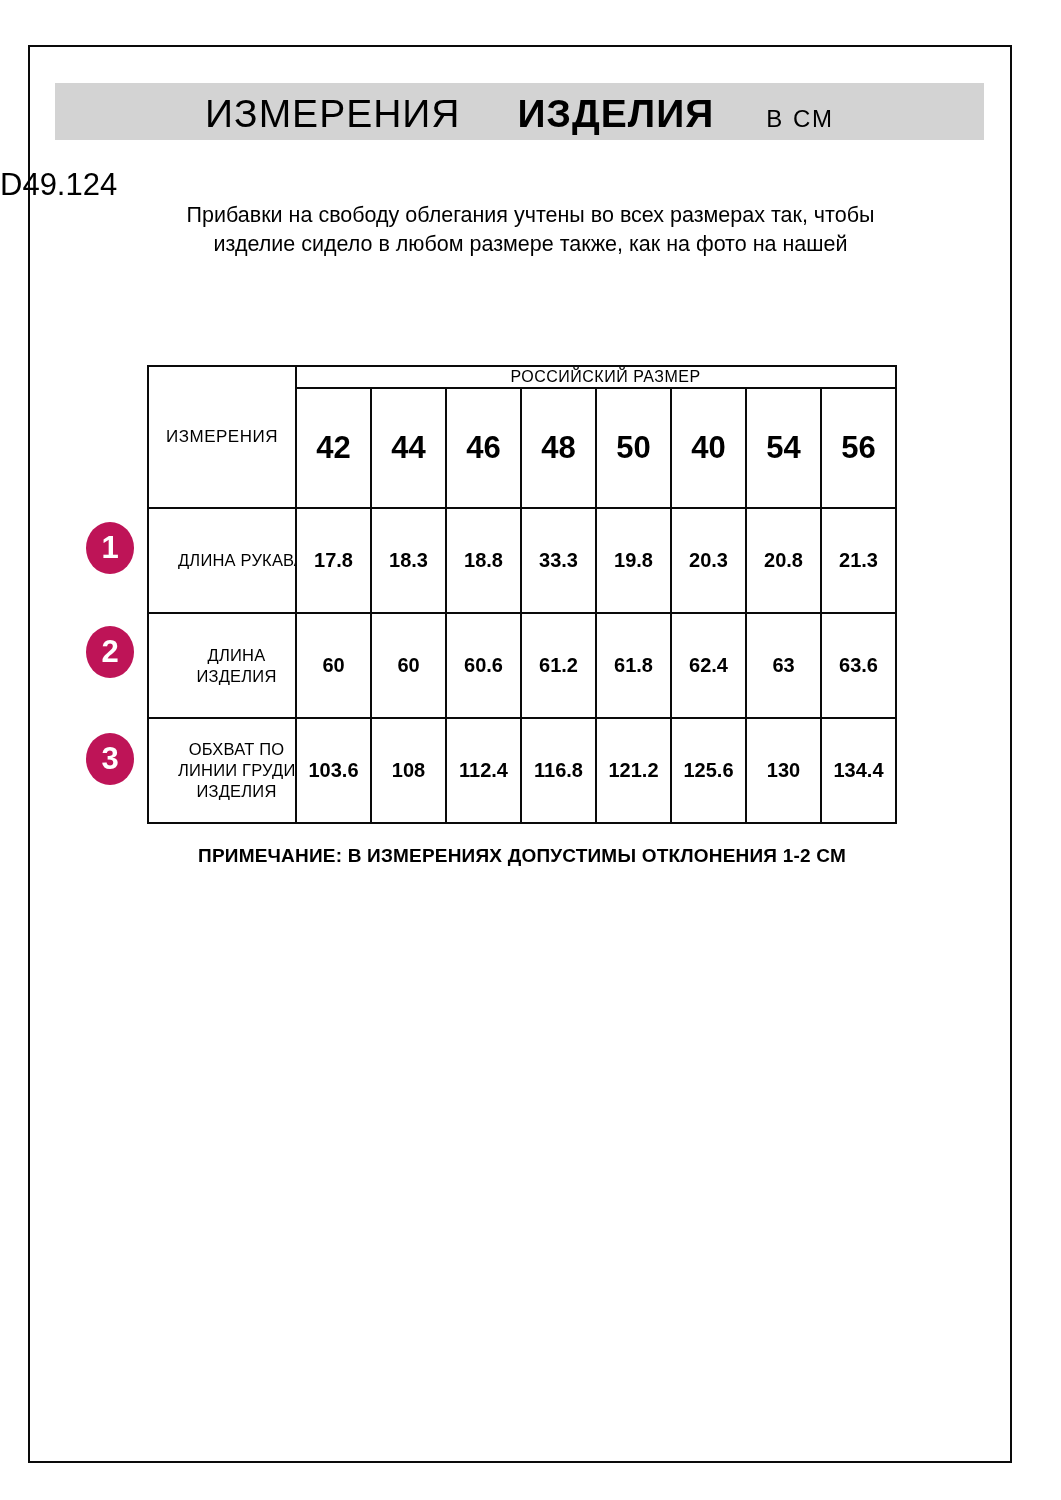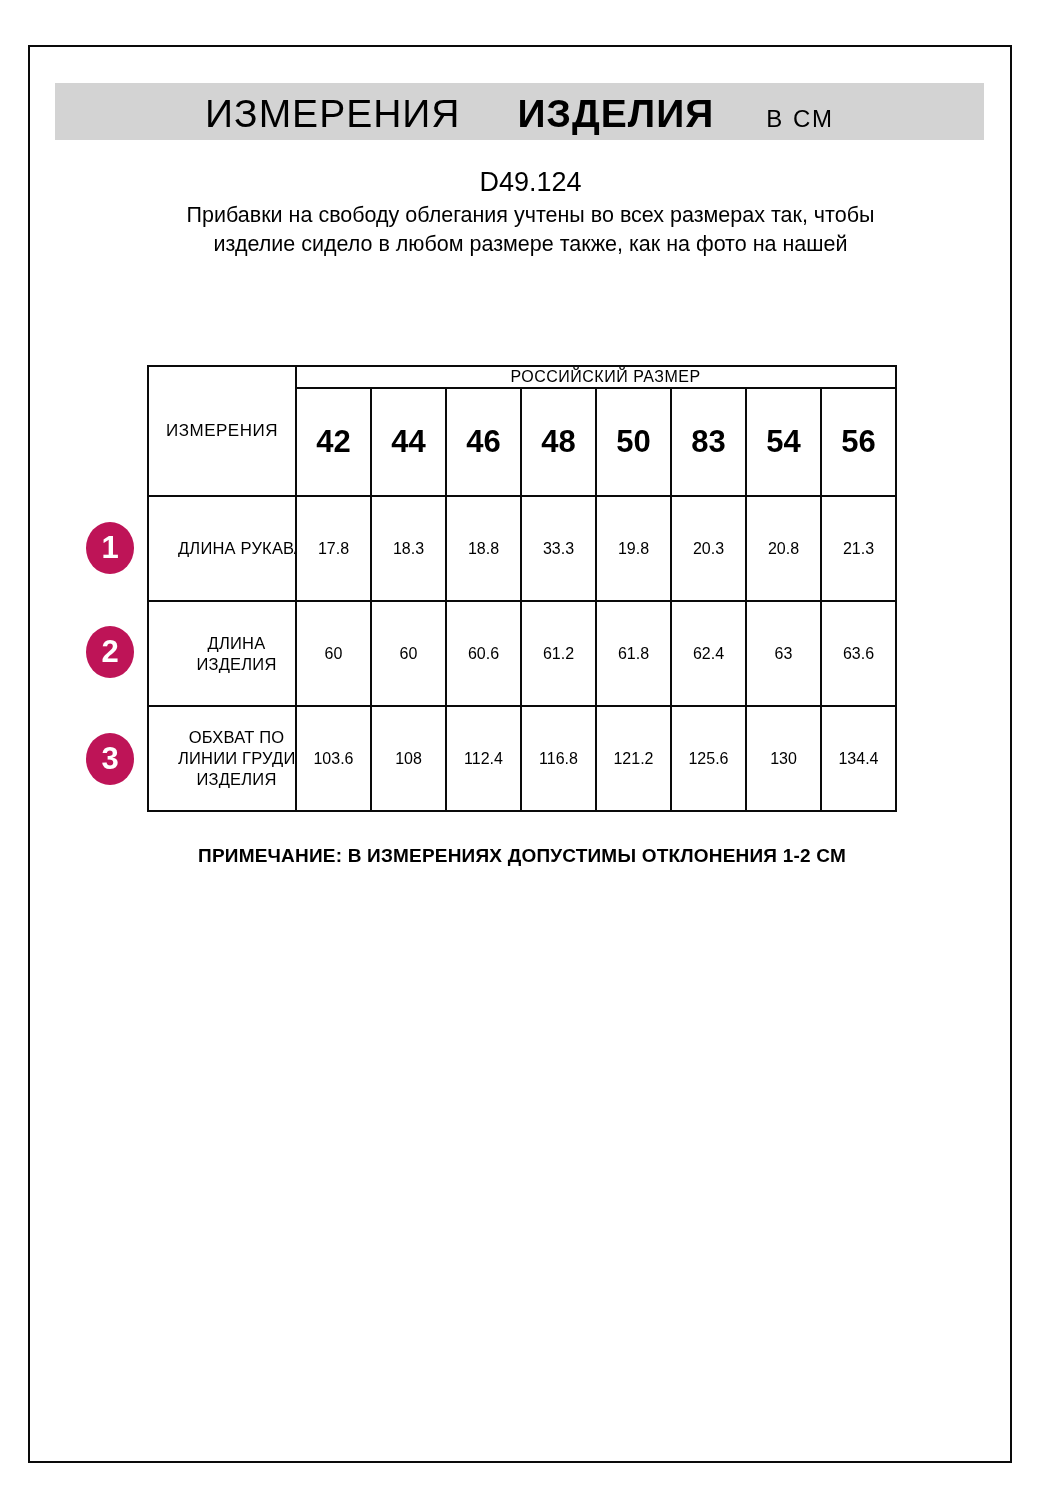--- a/index.html
+++ b/index.html
@@ -23,44 +23,44 @@
     width: 929px; height: 57px;
     background: var(--banner-bg, #d3d3d3);
     display: flex; justify-content: center; align-items: baseline;
     padding-top: 9px;
   }
   .banner .t-reg  { font-size: 39px; font-weight: 400; letter-spacing: 1px; }
   .banner .t-bold { font-size: 39px; font-weight: 700; letter-spacing: 1px; margin-left: 57px; }
   .banner .t-unit { font-size: 24px; font-weight: 400; letter-spacing: 2px; margin-left: 52px; }
   .code {
     position: absolute; left: 0; top: 155px; width: 100%;
-    text-align: center; font-size: 27px; font-weight: 400;
+    font-size: 31px; font-weight: 400;
   }
   .desc {
     position: absolute; left: 0; top: 189px; width: 100%;
     text-align: center; font-size: 21.5px; line-height: 29px;
   }
   .size-table {
     position: absolute; left: 147px; top: 353px;
     width: 750px;
     border-collapse: collapse;
     table-layout: fixed;
   }
   .size-table td {
     border: 2px solid #0a0a0a;
     text-align: center; vertical-align: middle;
     overflow: hidden;
   }
   .size-table col.c0 { width: 148px; }
   .r-head1 td.sizehead { height: 22px; font-size: 16px; font-weight: 400; letter-spacing: .5px; padding-left: 19px; }
   td.corner { font-size: 17px; letter-spacing: .5px; }
-  .r-sizes td { height: 108px; font-size: 31px; font-weight: 700; }
+  .r-sizes td { height: 120px; font-size: 31px; font-weight: 700; }
   .r-data td { height: 105px; }
   .r-data td.rowlabel { font-size: 16.5px; line-height: 21px; letter-spacing: .2px; padding-left: 29px; }
-  .r-data td.val { font-size: 16px; }
+  .r-data td.val { font-size: 20px; font-weight: bold; }
   .rowlabel div { white-space: nowrap; }
   .badge {
     position: absolute; left: 86px;
     width: 48px; height: 52px;
     background: var(--badge, #be1457);
     border-radius: 50%;
     color: #fff; font-size: 31px; font-weight: 700;
     display: flex; align-items: center; justify-content: center;
   }
   .badge.b1 { top: 510px; }
@@ -111,21 +111,21 @@
       <tr class="r-head1">
         <td rowspan="2" class="corner">ИЗМЕРЕНИЯ</td>
         <td colspan="8" class="sizehead">РОССИЙСКИЙ РАЗМЕР</td>
       </tr>
       <tr class="r-sizes">
         <td>42</td>
         <td>44</td>
         <td>46</td>
         <td>48</td>
         <td>50</td>
-        <td>83</td>
+        <td>40</td>
         <td>54</td>
         <td>56</td>
       </tr>
 
       <tr class="r-data">
         <td class="rowlabel">
           <div>ДЛИНА РУКАВА</div>
         </td>
         <td class="val">17.8</td>
         <td class="val">18.3</td>

